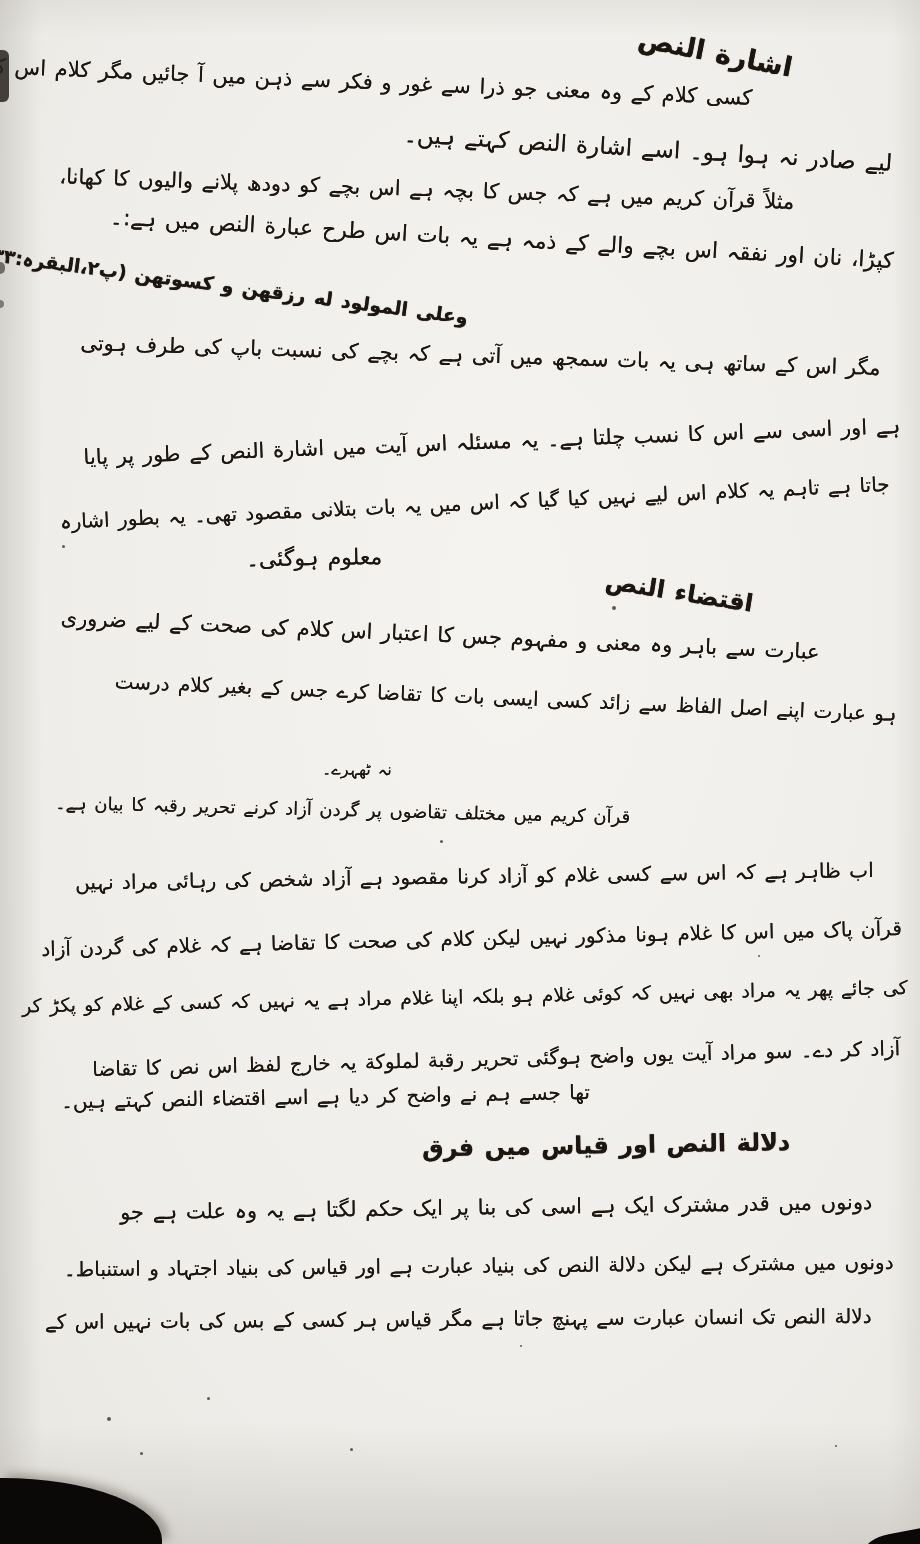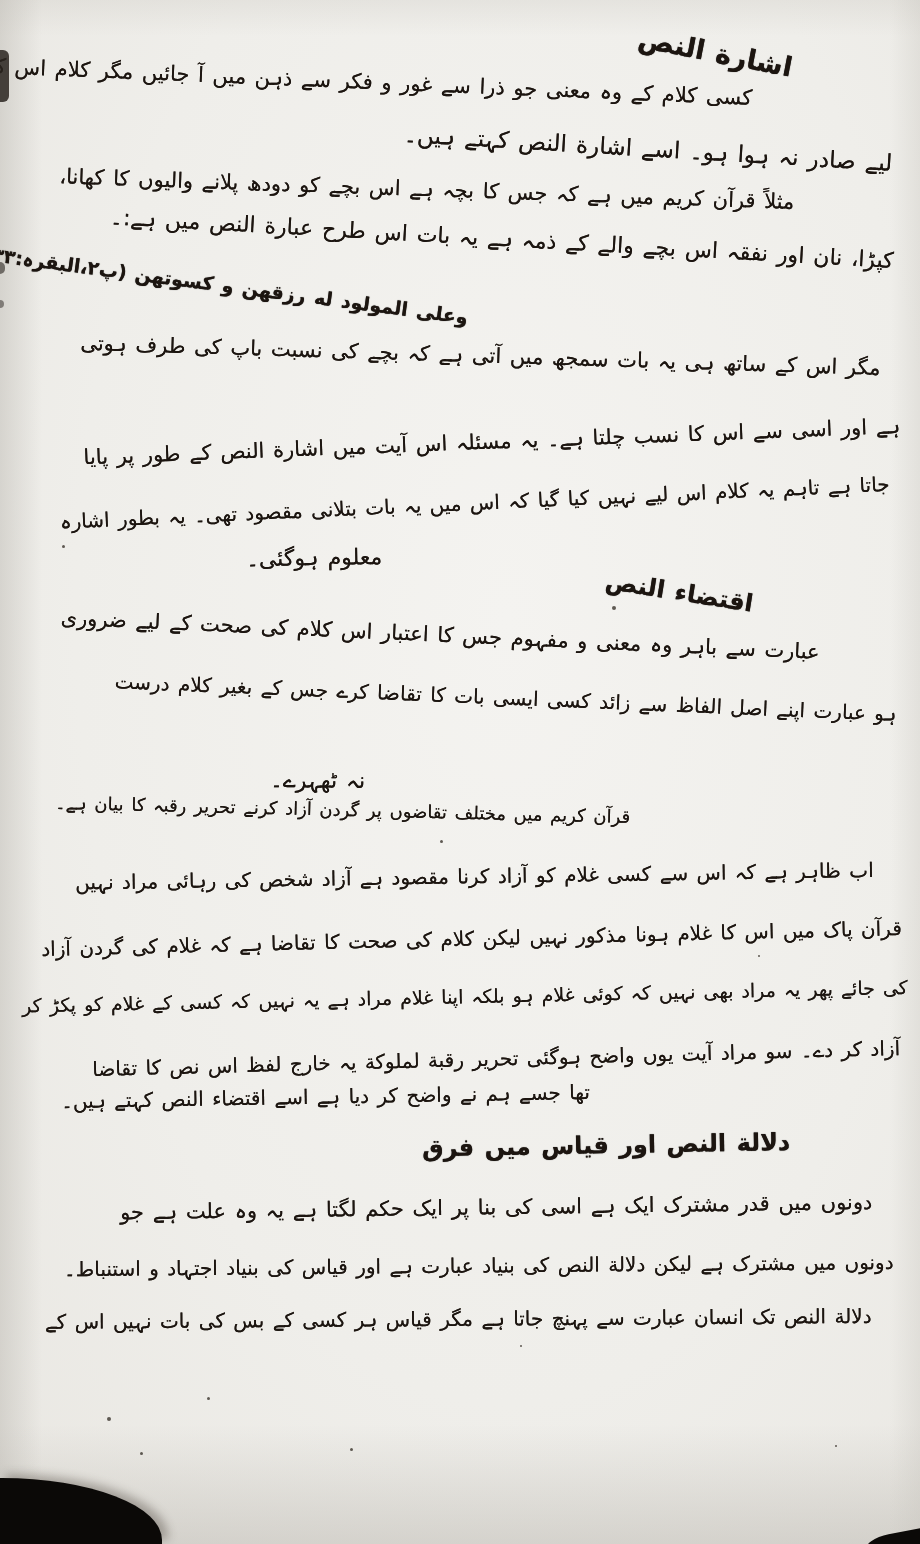--- a/index.html
+++ b/index.html
@@ -36,21 +36,21 @@
   #l3 {right:126px;top:190px; font-size:21px;transform:rotate(2deg);}
   #l4 {right:26px; top:248px; font-size:22px;transform:rotate(3.2deg);}
   #l5 {right:452px;top:306px; font-size:19px;transform:rotate(7.5deg);}
   #l6 {right:40px; top:356px; font-size:21px;transform:rotate(1.8deg);}
   #l7 {right:20px; top:414px; font-size:21px;transform:rotate(-2.2deg);}
   #l8 {right:30px; top:472px; font-size:20px;transform:rotate(-2.6deg);}
   #l9 {right:538px;top:544px; font-size:22px;transform:rotate(-1deg);}
   #l10{right:167px;top:590px; font-size:24px;transform:rotate(9deg);}
   #l11{right:100px;top:640px; font-size:21px;transform:rotate(2.6deg);}
   #l12{right:24px; top:702px; font-size:20px;transform:rotate(2.4deg);}
-  #l13{right:555px;top:760px; font-size:22px;transform:rotate(.5deg);margin-top:8px;}
+  #l13{right:528px;top:760px; font-size:16px;transform:rotate(.5deg);}
   #l14{right:290px;top:806px; font-size:18px;transform:rotate(1.4deg);}
   #l15{right:46px; top:858px; font-size:20px;transform:rotate(-.9deg);}
   #l16{right:18px; top:916px; font-size:20px;transform:rotate(-1.4deg);}
   #l17{right:12px; top:976px; font-size:19px;transform:rotate(-1.2deg);}
   #l18{right:20px; top:1036px;font-size:20px;transform:rotate(-1.5deg);}
   #l19{right:330px;top:1080px;font-size:20px;transform:rotate(-1deg);}
   #l20{right:130px;top:1128px;font-size:24px;transform:rotate(-1deg);}
   #l21{right:48px; top:1190px;font-size:21px;transform:rotate(-.8deg);}
   #l22{right:26px; top:1250px;font-size:20px;transform:rotate(-.5deg);}
   #l23{right:48px; top:1304px;font-size:20px;transform:rotate(-.4deg);}

